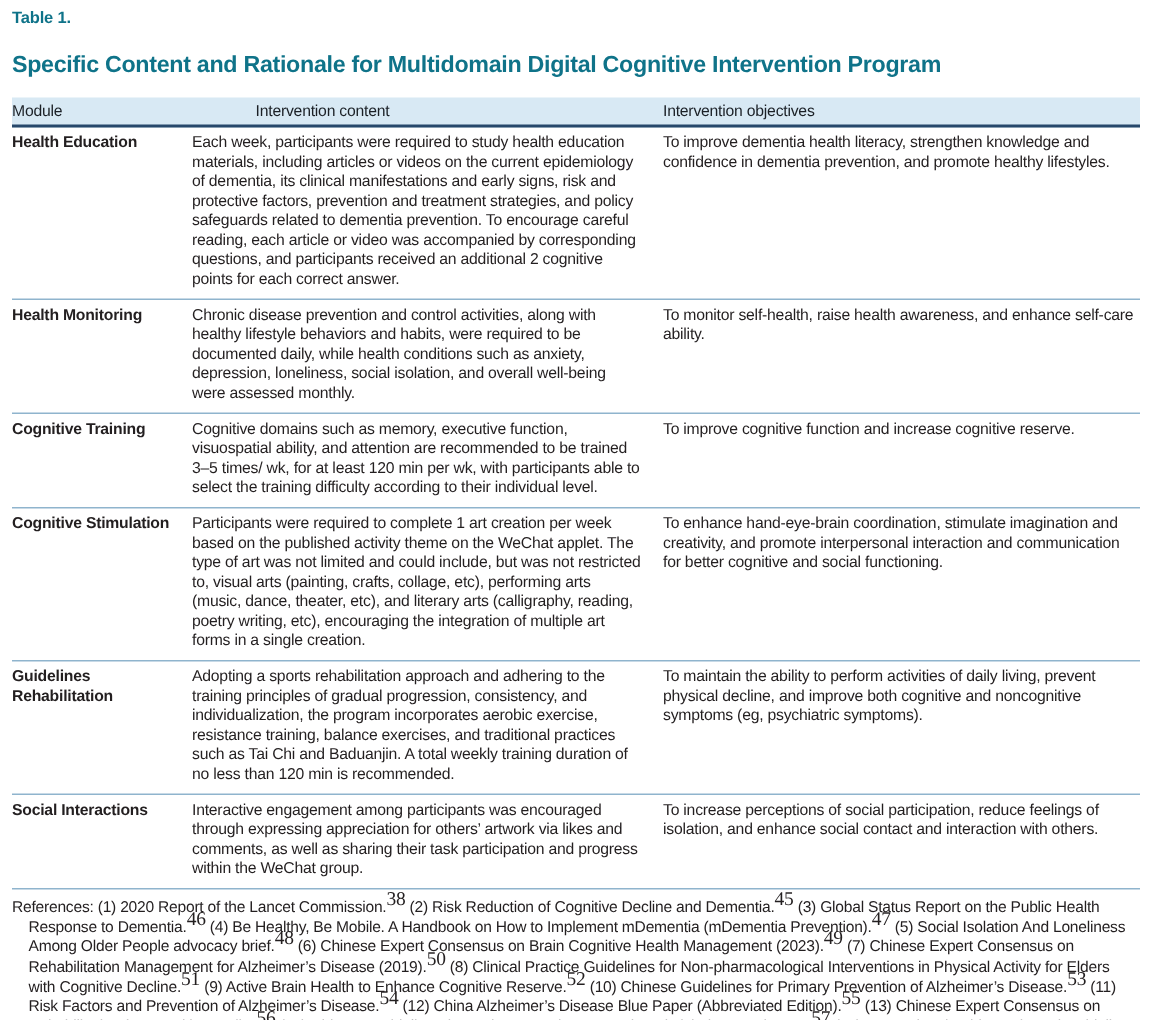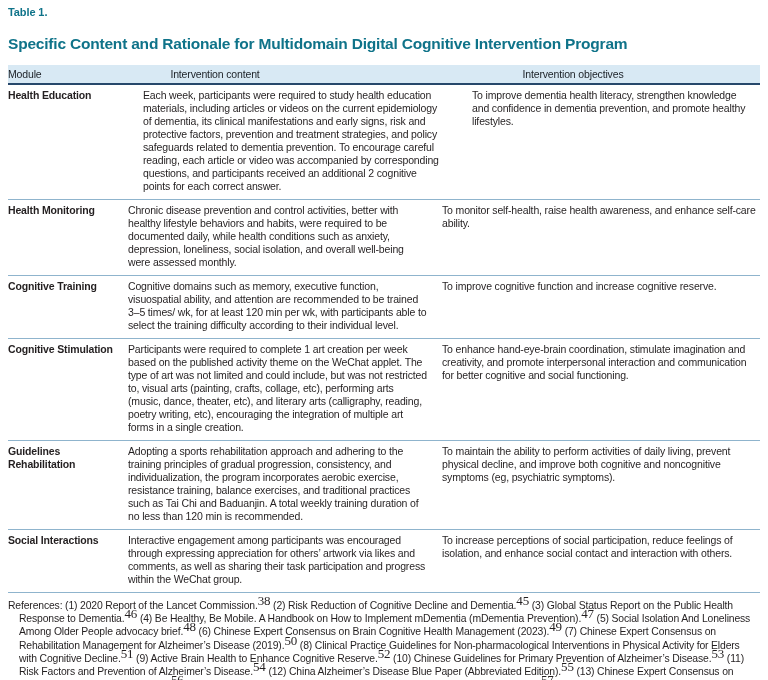--- a/index.html
+++ b/index.html
@@ -30,26 +30,26 @@
   .thead{
     display:flex;background:var(--header-bg);
     border-bottom:2px solid var(--rule-dark);
     font-weight:normal;font-size:10.5px;line-height:12px;color:var(--header-text);
     padding:3px 0 3px 0;letter-spacing:-0.15px;
   }
   .trow{
     display:flex;padding:4px 0 6px 0;border-top:1px solid var(--rule-light);
     font-size:10.5px;line-height:13px;letter-spacing:-0.15px;
   }
-  .trow:first-child{border-top:none;gap:15px;}
+  .trow:first-child{border-top:none;}
   .col-module{flex:0 0 120px;padding-right:6px;}
   .col-content{flex:0 0 314px;padding-right:14px;}
   .col-objectives{flex:1 1 auto;padding-right:4px;}
   .th-content{text-align:center;padding-right:140px;}
-  .th-objectives{text-align:center;padding-right:56px;}
+  .th-objectives{padding-right:56px;}
   .td-module{font-weight:bold;}
   #table-body{border-bottom:1px solid var(--rule-light);}
   .references{
     margin-top:6px;font-size:10.4px;line-height:13.2px;letter-spacing:-0.15px;
     padding-left:11px;text-indent:-11px;
     padding-bottom:5px;border-bottom:1px solid var(--rule-light);
   }
   .references sup{font-size:13px;line-height:0;font-family:Liberation Serif, serif;}
 </style>
 </head>
@@ -66,21 +66,21 @@
   </div>
 
   <div id="table-body">
       <div class="trow">
         <div class="col-module td-module">Health Education</div>
         <div class="col-content">Each week, participants were required to study health education materials, including articles or videos on the current epidemiology of dementia, its clinical manifestations and early signs, risk and protective factors, prevention and treatment strategies, and policy safeguards related to dementia prevention. To encourage careful reading, each article or video was accompanied by corresponding questions, and participants received an additional 2 cognitive points for each correct answer.</div>
         <div class="col-objectives">To improve dementia health literacy, strengthen knowledge and confidence in dementia prevention, and promote healthy lifestyles.</div>
       </div>
       <div class="trow">
         <div class="col-module td-module">Health Monitoring</div>
-        <div class="col-content">Chronic disease prevention and control activities, better with healthy lifestyle behaviors and habits, were required to be documented daily, while health conditions such as anxiety, depression, loneliness, social isolation, and overall well-being were assessed monthly.</div>
+        <div class="col-content">Chronic disease prevention and control activities, along with healthy lifestyle behaviors and habits, were required to be documented daily, while health conditions such as anxiety, depression, loneliness, social isolation, and overall well-being were assessed monthly.</div>
         <div class="col-objectives">To monitor self-health, raise health awareness, and enhance self-care ability.</div>
       </div>
       <div class="trow">
         <div class="col-module td-module">Cognitive Training</div>
         <div class="col-content">Cognitive domains such as memory, executive function, visuospatial ability, and attention are recommended to be trained 3–5 times/ wk, for at least 120 min per wk, with participants able to select the training difficulty according to their individual level.</div>
         <div class="col-objectives">To improve cognitive function and increase cognitive reserve.</div>
       </div>
       <div class="trow">
         <div class="col-module td-module">Cognitive Stimulation</div>
         <div class="col-content">Participants were required to complete 1 art creation per week based on the published activity theme on the WeChat applet. The type of art was not limited and could include, but was not restricted to, visual arts (painting, crafts, collage, etc), performing arts (music, dance, theater, etc), and literary arts (calligraphy, reading, poetry writing, etc), encouraging the integration of multiple art forms in a single creation.</div>

